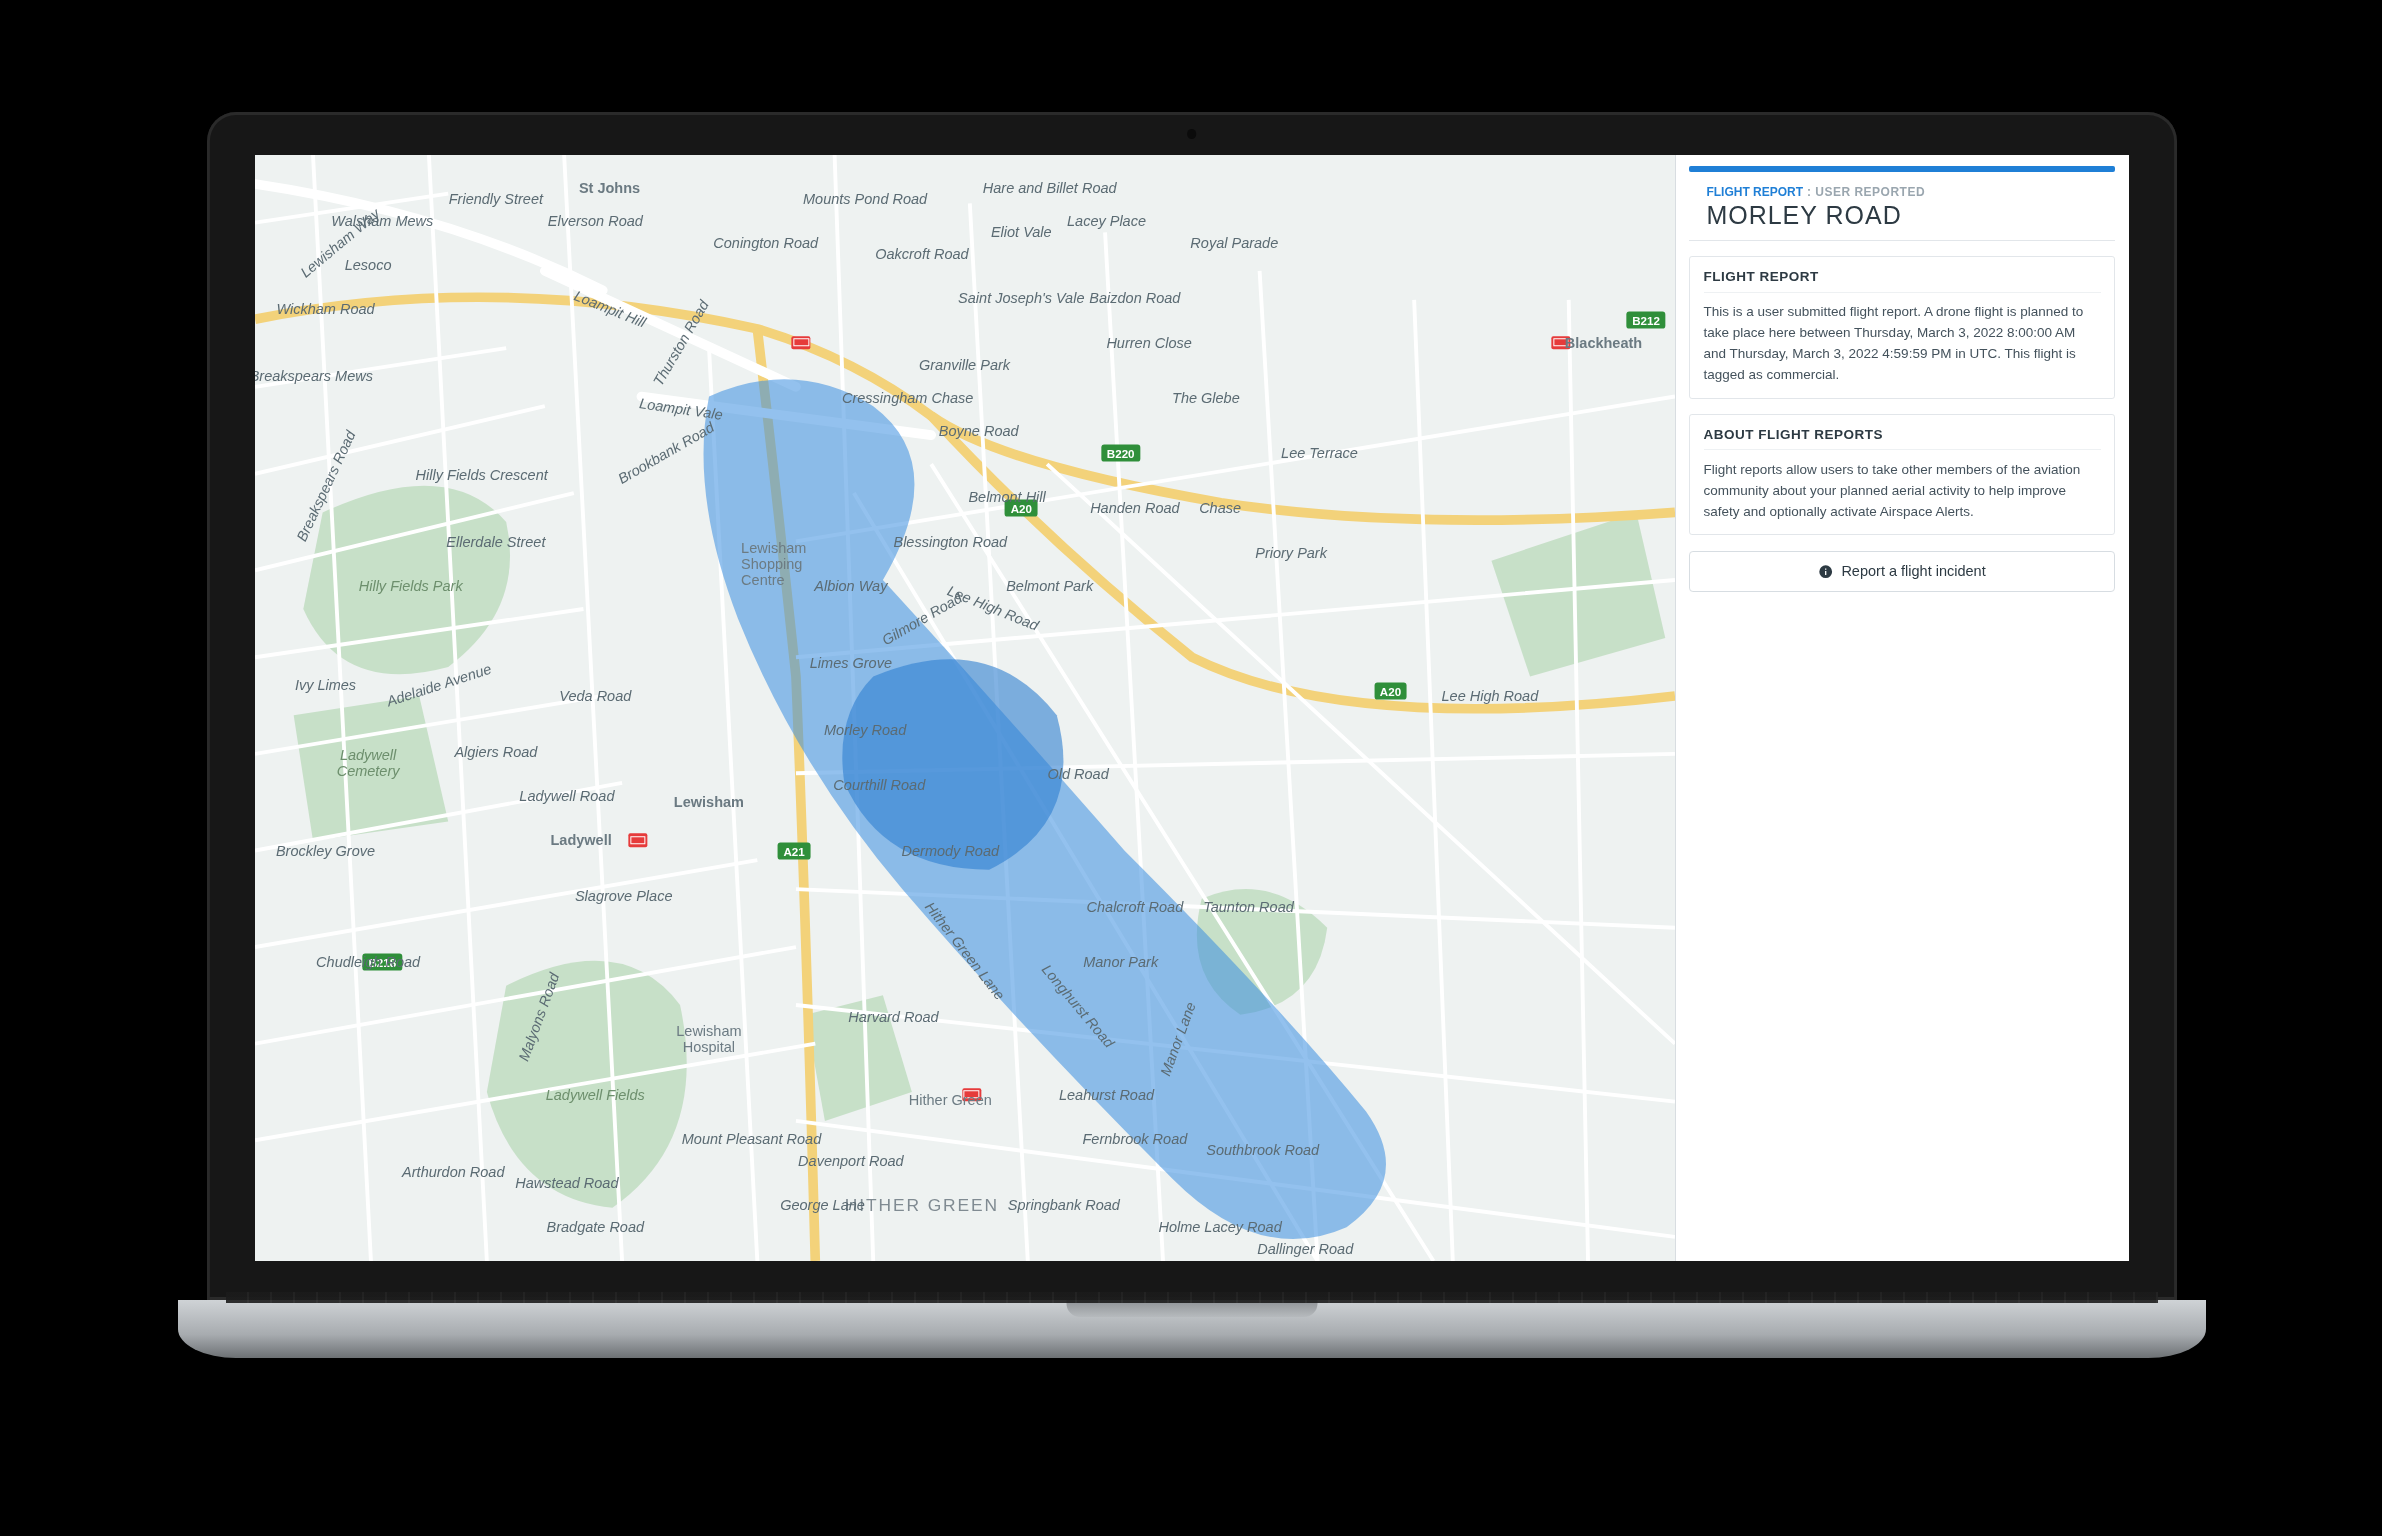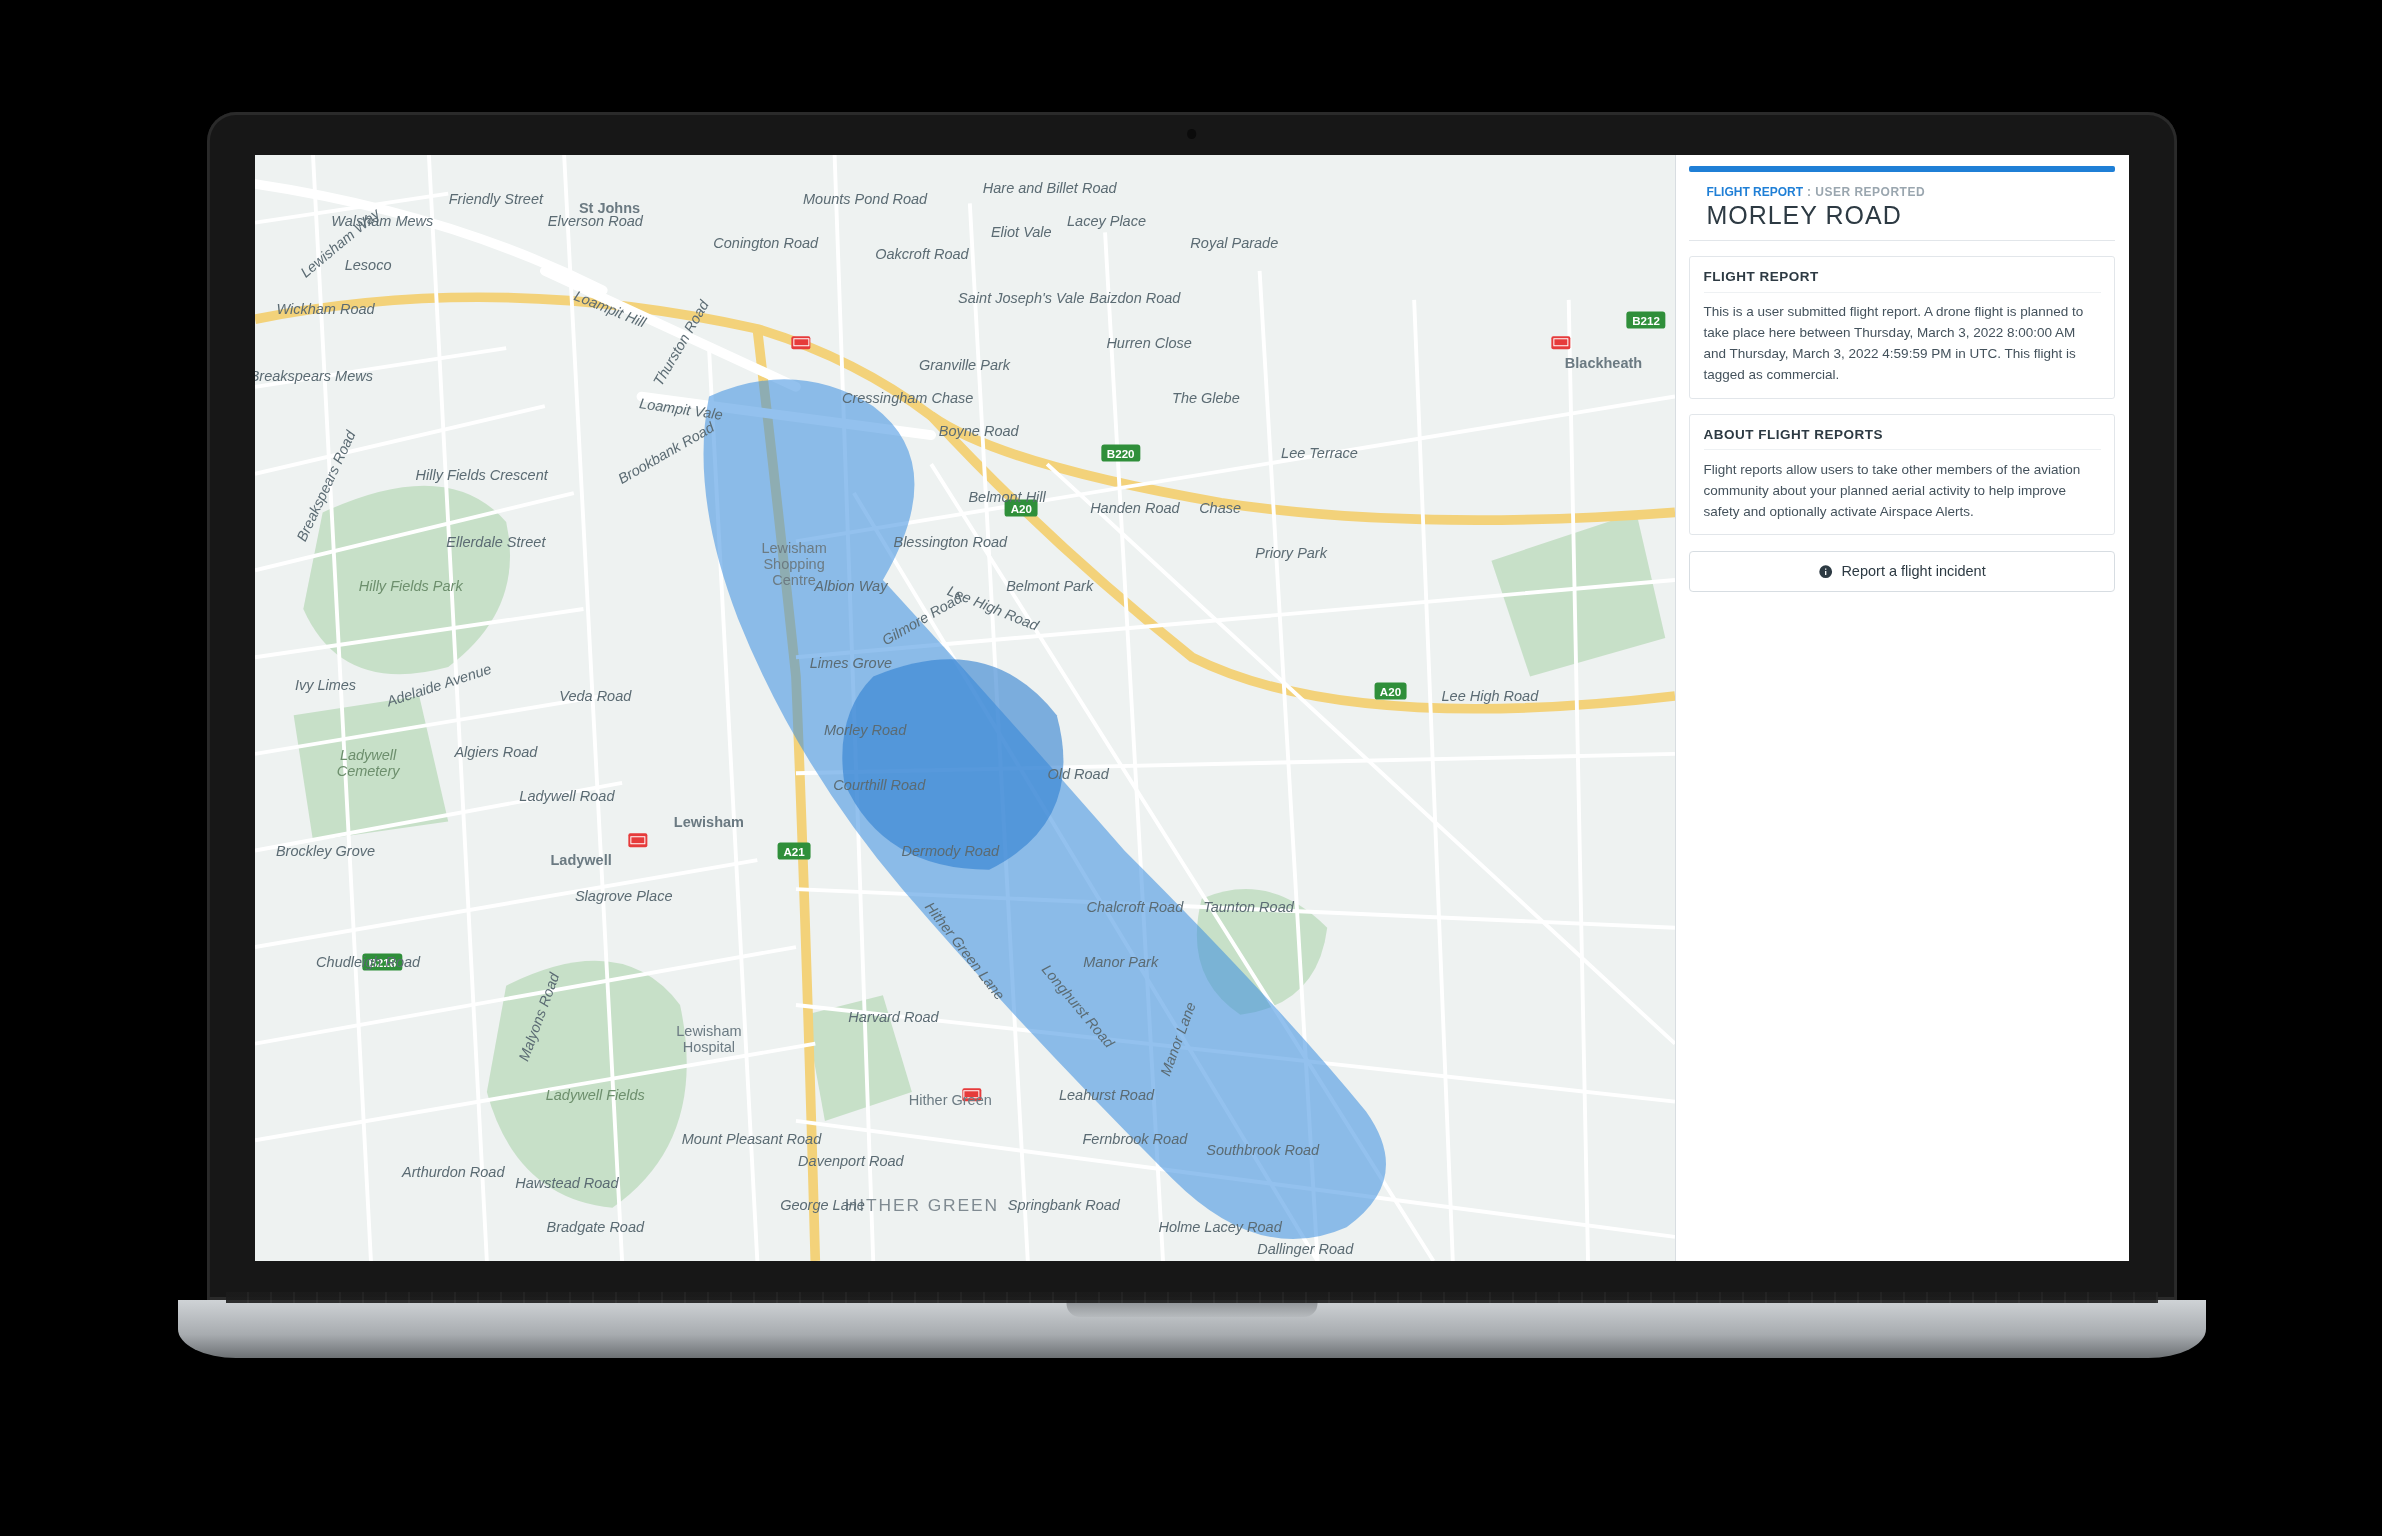--- a/index.html
+++ b/index.html
@@ -55,21 +55,21 @@
   .flight-zone { fill:#3a8ee0; opacity:0.55; }
   .flight-zone2 { fill:#2f7fd1; opacity:0.6; }
   .map-label {
     position:absolute;
     font-size:14.5px;
     color:#6c7b83;
     white-space:nowrap;
     transform:translate(-50%,-50%);
   }
   .map-label.road { font-style:italic; color:#5b6b73; }
-  .map-label.place { font-weight:600; color:#6b7a82;margin-top:20px; }
+  .map-label.place { font-weight:600; color:#6b7a82; }
   .map-label.park-label { color:#6d8f6d; font-style:italic; }
   .map-label.big { font-size:17.4px; color:#808b92; letter-spacing:1.9px; }
   .shield {
     position:absolute;
     transform:translate(-50%,-50%);
     background:#2f8f3a;
     color:#fff;
     font-size:11.6px;
     font-weight:700;
     padding:1.9px 5.8px;
@@ -229,21 +229,21 @@
         <span class="shield" style="left:61%; top:27%">B220</span>
         <span class="shield" style="left:98%; top:15%">B212</span>
         <span class="shield" style="left:9%; top:73%">B218</span>
 
         <span class="train" style="left:38.5%; top:17%"></span>
         <span class="train" style="left:27%; top:62%"></span>
         <span class="train" style="left:50.5%; top:85%"></span>
         <span class="train" style="left:92%; top:17%"></span>
 
         <span class="map-label place" style="left:32%; top:58.5%">Lewisham</span>
-        <span class="map-label" style="left:38%; top:37%; width:106px; white-space:normal; text-align:center">Lewisham Shopping Centre</span>
+        <span class="map-label" style="left:38%; top:37%; width:106px; white-space:normal; text-align:left">Lewisham Shopping Centre</span>
         <span class="map-label" style="left:32%; top:80%; width:87px; white-space:normal; text-align:center">Lewisham Hospital</span>
         <span class="map-label big" style="left:47%; top:95%">HITHER GREEN</span>
         <span class="map-label place" style="left:23%; top:62%">Ladywell</span>
         <span class="map-label place" style="left:95%; top:17%">Blackheath</span>
         <span class="map-label" style="left:49%; top:85.5%">Hither Green</span>
         <span class="map-label place" style="left:25%; top:3%">St Johns</span>
 
         <span class="map-label park-label" style="left:11%; top:39%">Hilly Fields Park</span>
         <span class="map-label park-label" style="left:8%; top:55%; width:87px; white-space:normal; text-align:center">Ladywell Cemetery</span>
         <span class="map-label park-label" style="left:24%; top:85%">Ladywell Fields</span>

